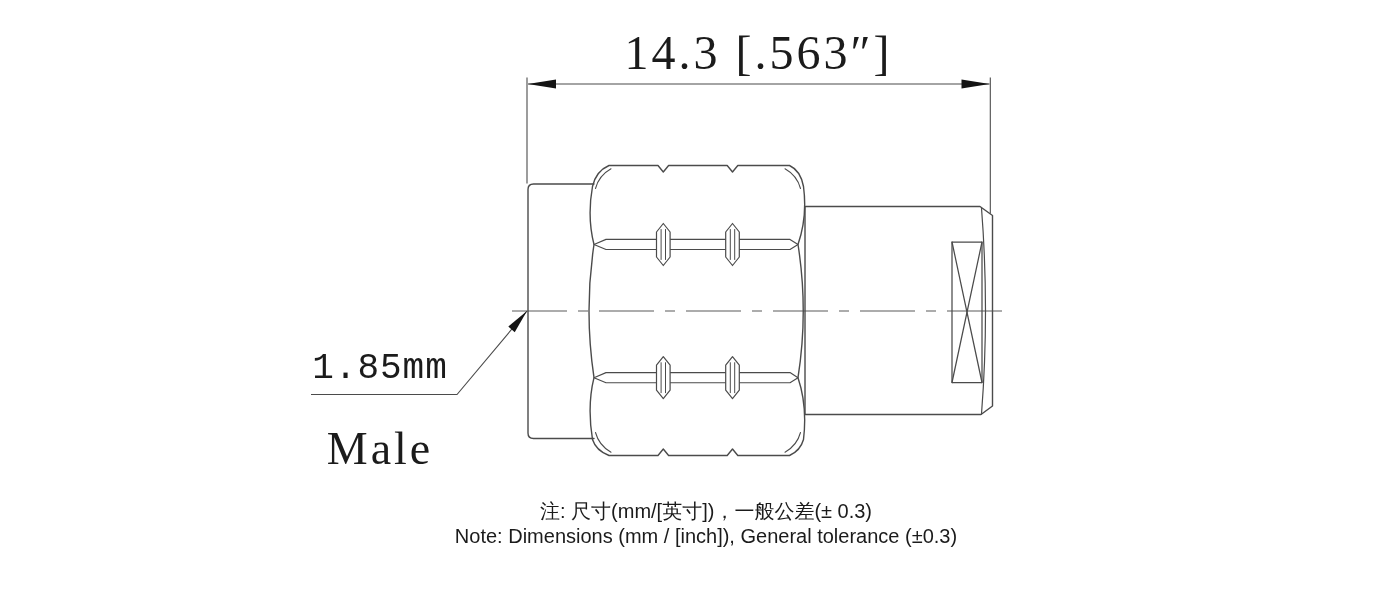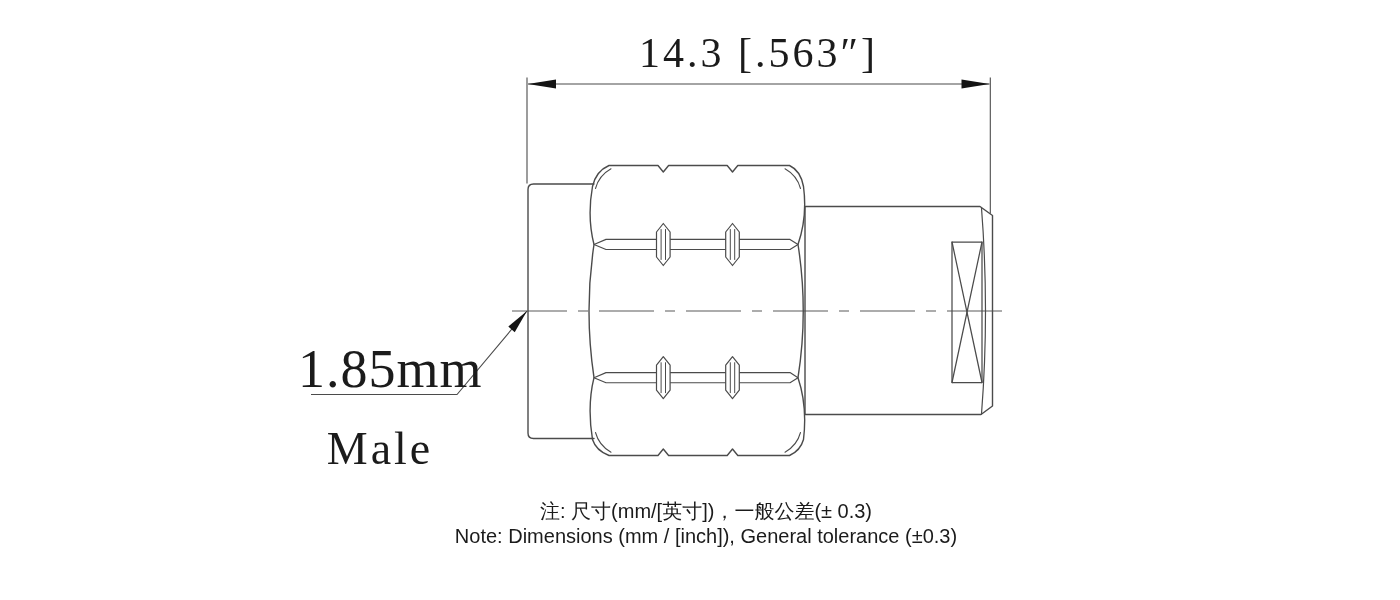--- a/index.html
+++ b/index.html
@@ -24,31 +24,32 @@
     position: absolute;
     color: var(--text-color, #1b1b1b);
     font-family: "Liberation Serif", "DejaVu Serif", serif;
     white-space: nowrap;
     text-align: center;
   }
   .dim-label {
     left: 527px;
     top: 29px;
     width: 463px;
-    font-size: 42px;
+    font-size: 48px;
     line-height: 48px;
     letter-spacing: 3px;
   }
   .part-label-line1 {
     left: 298px;
     top: 346px;
     width: 164px;
-    font-size: 54px;
+    font-size: 36px;
     line-height: 46px;
     letter-spacing: 1px;
+    font-family: Liberation Mono, monospace;
   }
   .part-label-line2 {
     left: 298px;
     top: 398px;
     width: 164px;
     font-size: 46px;
     line-height: 46px;
     letter-spacing: 3px;
     margin-top: 28px;
   }

